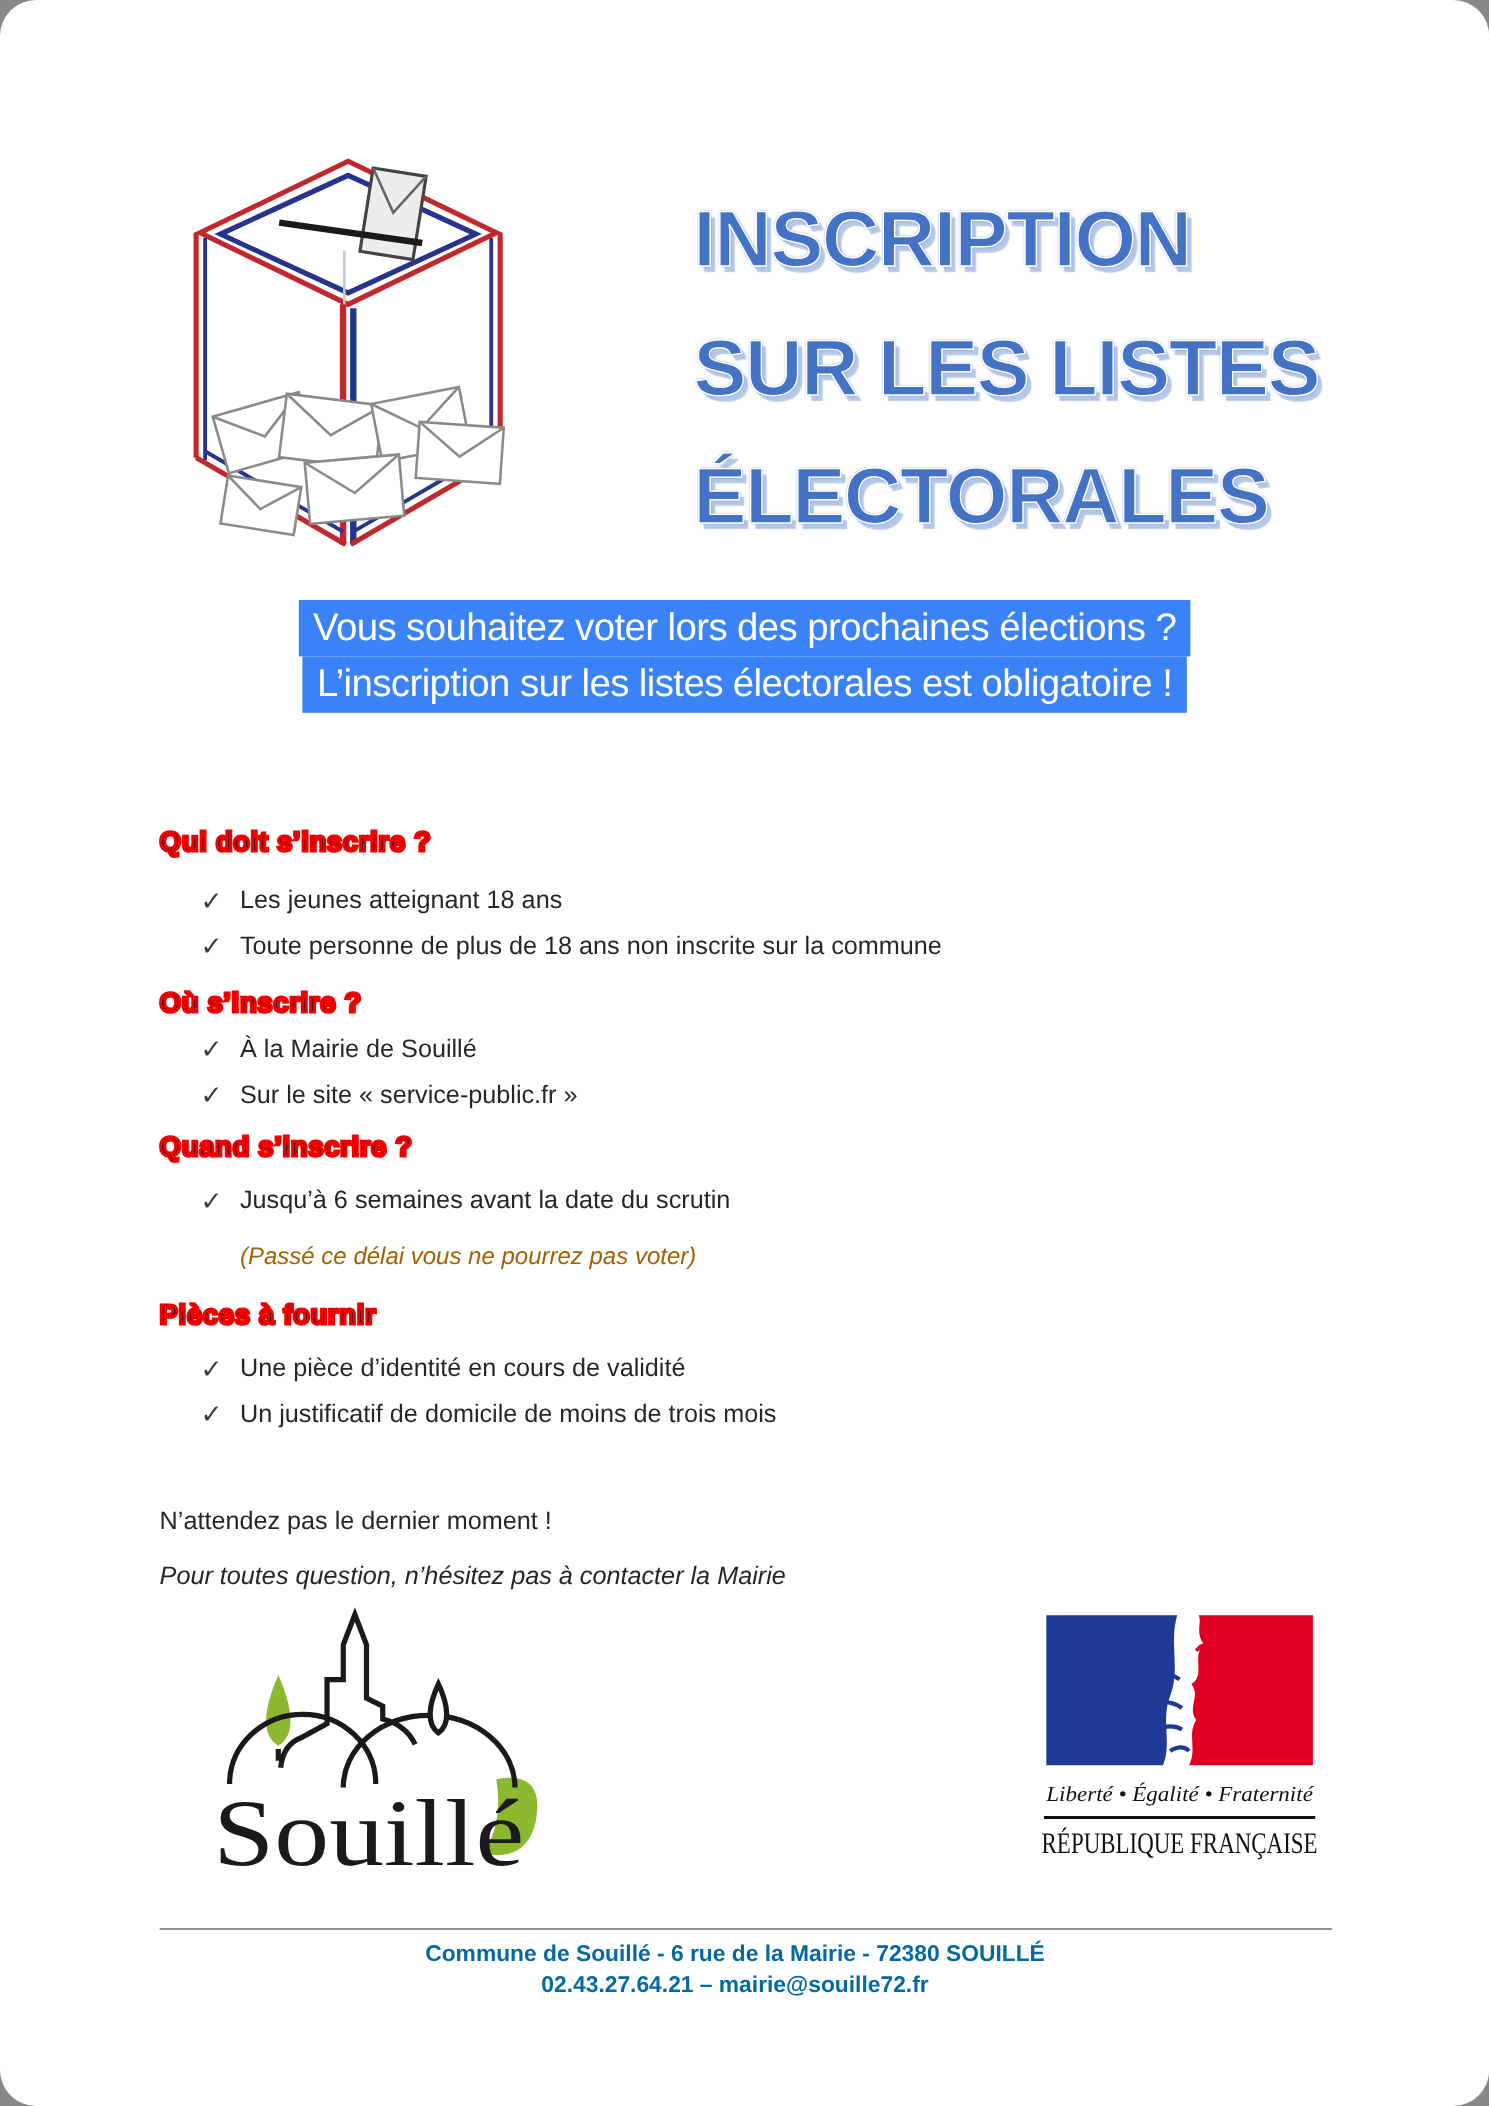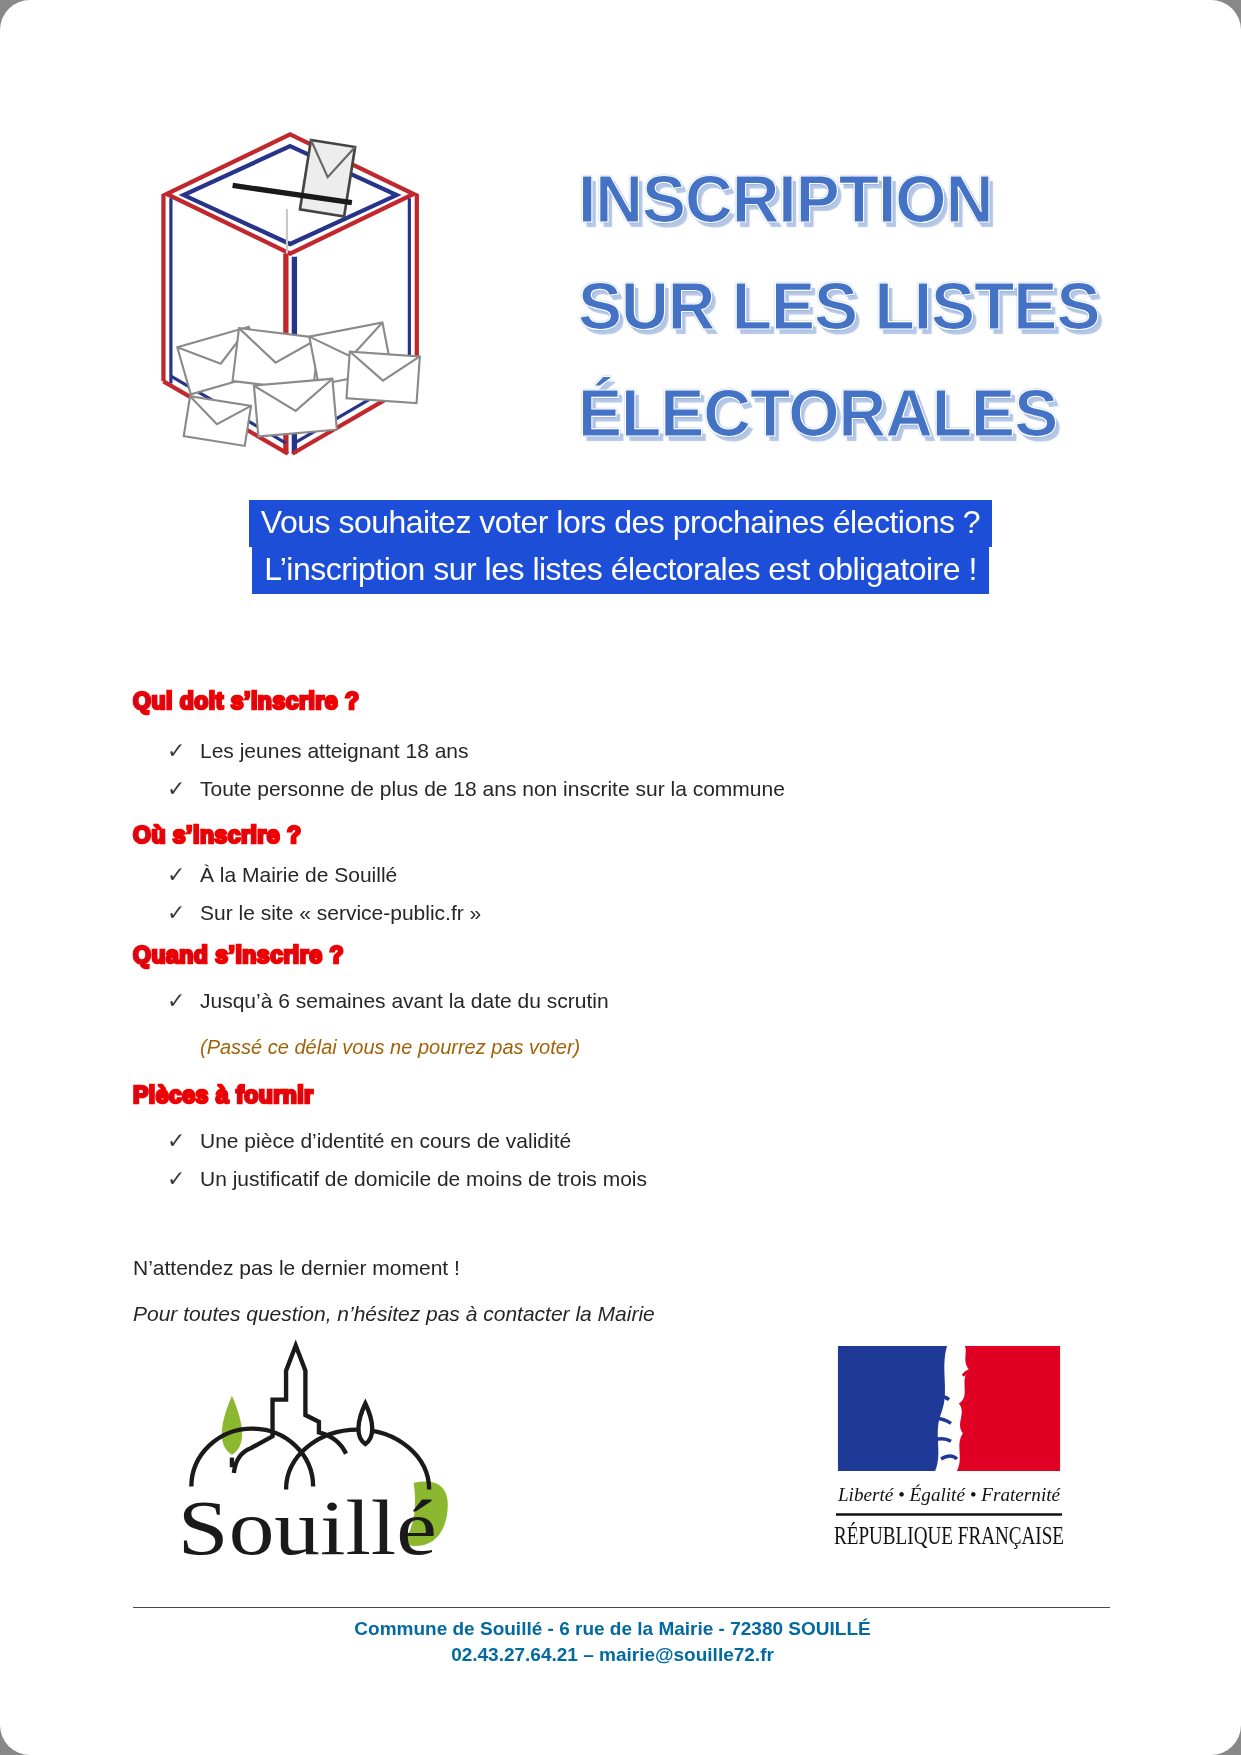--- a/index.html
+++ b/index.html
@@ -23,51 +23,51 @@
     font-size:66px;font-weight:bold;line-height:107px;letter-spacing:-1px;
     color:#4472C4;
     -webkit-text-stroke:1.2px #ffffff;
     text-shadow:0 0 2px #3a62ad, 4px 5px 1px #b4c7e7;
   }
 
   
   .banner{position:absolute;left:0;right:0;top:500px;text-align:center;}
   .banner-line{
     display:inline-block;
-    background:#1d4ed8;color:#ffffff;
+    background:#3b82f6;color:#ffffff;
     font-size:32px;letter-spacing:-0.5px;
     padding:4px 12px 6px 12px;
   }
 
   
   .content{position:absolute;left:133px;top:686px;width:990px;}
   .sec-h{
     margin:0;font-size:23px;font-weight:800;line-height:30px;letter-spacing:0.5px;
-    color:#701a75;
+    color:#000000;
     -webkit-text-stroke:2.6px #f10000;
     text-shadow:0 0 2px rgba(255,0,0,0.55);
   }
   .sec-h.mt18{margin-top:18px;}
   .sec-h.mt14{margin-top:14px;}
   .sec-h.mt20{margin-top:20px;}
   ul.checklist{list-style:none;margin:22px 0 0 0;padding:0;}
   ul.checklist.tight{margin-top:12px;}
   ul.checklist.m18{margin-top:18px;}
   ul.checklist li{display:flex;margin-bottom:12px;font-size:21px;line-height:26px;}
   .check{flex:0 0 33px;margin-left:34px;font-size:22px;line-height:25px;color:#3a3a3a;}
   .note{
     margin:20px 0 0 67px;font-size:20px;font-style:italic;line-height:26px;color:#a16207;
   }
   .closing-1{margin:62px 0 0 0;font-size:21px;line-height:27px;}
   .closing-2{margin:19px 0 0 0;font-size:21px;line-height:27px;font-style:italic;}
 
   
   .souille-logo{position:absolute;left:172px;top:1338px;width:290px;height:245px;}
   .souille-logo svg{width:100%;height:100%;}
-  .rf-logo{position:absolute;left:830px;top:1342px;width:238px;height:250px;}
+  .rf-logo{position:absolute;left:864px;top:1342px;width:238px;height:250px;}
   .rf-logo svg{width:100%;height:100%;}
 
   
   .footer-rule{position:absolute;left:133px;top:1607px;width:977px;border:none;border-top:1.6px solid #4a4a4a;margin:0;}
   .footer{position:absolute;left:0;right:16px;top:1616px;text-align:center;font-weight:bold;font-size:19px;line-height:26px;color:#0369a1;}
 </style>
 </head>
 <body>
 
 <div class="page">

